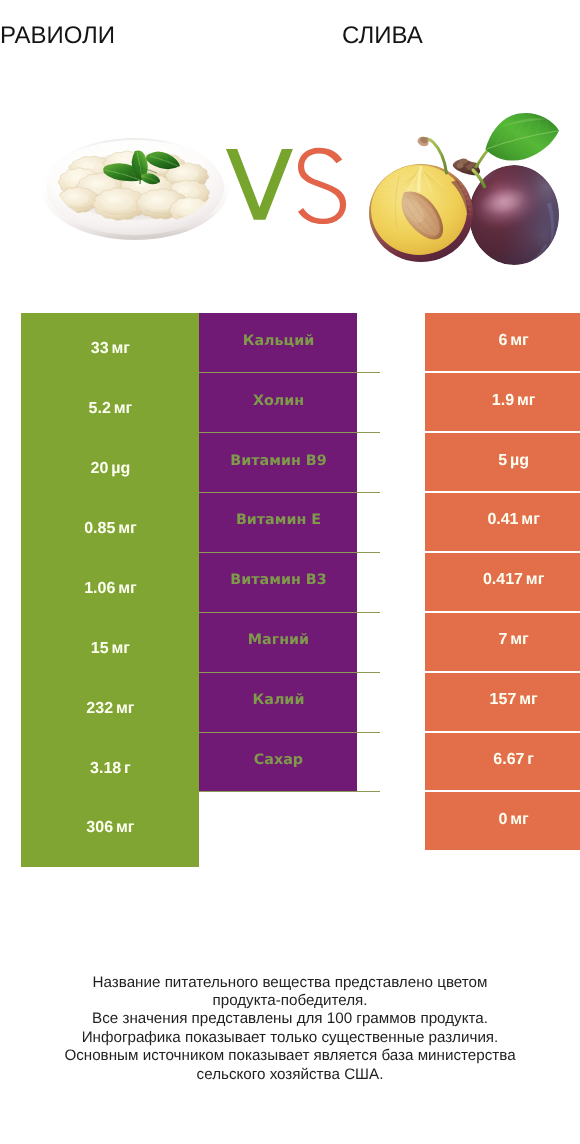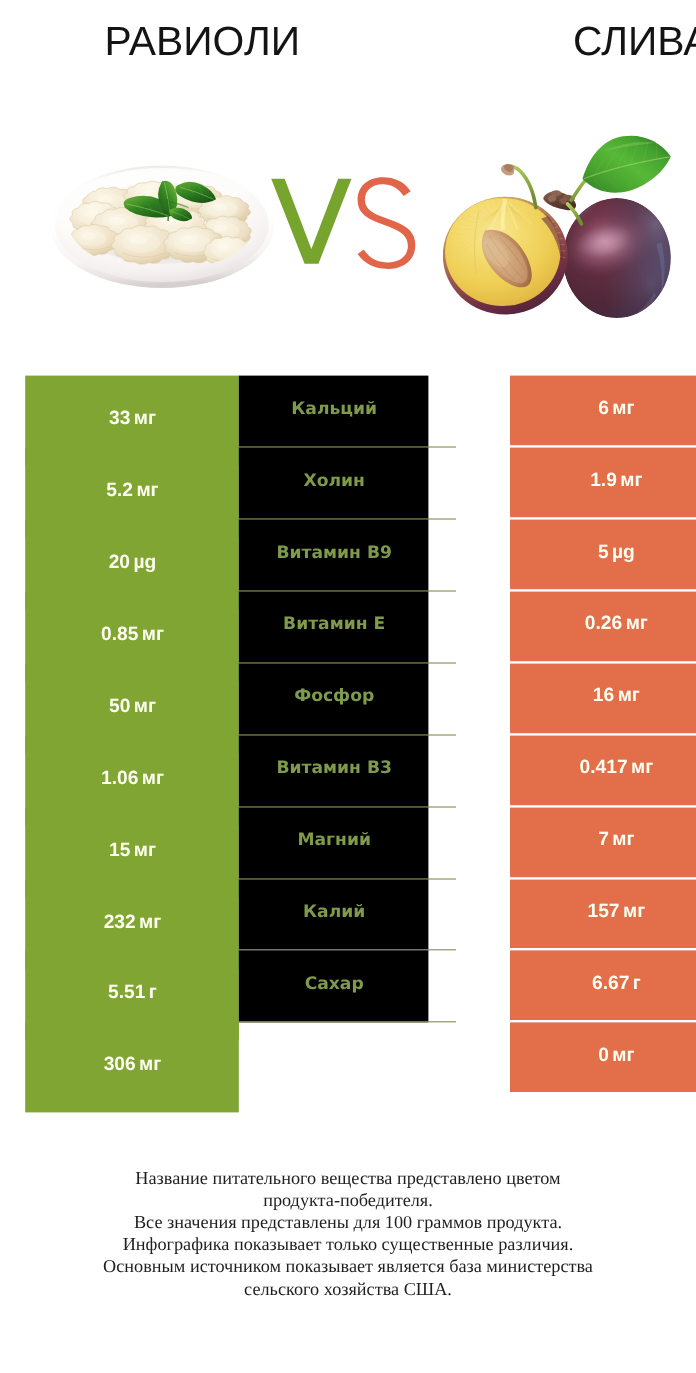--- a/index.html
+++ b/index.html
@@ -3,39 +3,39 @@
 <meta charset="utf-8">
 <style>
   * { box-sizing: border-box; margin:0; padding:0; }
   html,body { width:580px; height:1144px; }
   body { background:#ffffff; font-family:"Liberation Sans", sans-serif;
          overflow:hidden; position:relative;
          -webkit-font-smoothing:antialiased; text-rendering:geometricPrecision; }
 
   
   .hero { position:absolute; left:0; top:0; width:580px; height:300px; }
-  .title { position:absolute; font-size:34px; line-height:27.2px; color:#141414;
-           text-align:right; font-weight:400; }
+  .title { position:absolute; font-size:24px; line-height:27.2px; color:#141414;
+           text-align:left; font-weight:400; }
   .title-left  { left:0;   top:22.1px; width:250px; }
   .title-right { left:342px; top:22.1px; width:250px; }
 
   .vs { position:absolute; left:223.5px; top:144.8px; width:126px; height:82px;
         font-size:0; line-height:0; }
   .vs svg { display:block; }
 
   .hero-img { position:absolute; }
   .img-left  { left:42px;  top:137.5px; width:184px; height:97.5px; }
   .img-right { left:369px; top:104px; width:191px; height:162px; }
 
   
   .table { position:absolute; left:21.3px; top:313.3px; width:536.3px; }
   .row { position:relative; height:59.9px; width:536.3px; }
   .cell { position:absolute; top:0; display:flex; align-items:center; justify-content:center; }
   .cl { left:0;      width:178.2px; height:75px; }
-  .cm { left:178.2px; width:158px; height:59.9px; background:#000000;text-align:center; }
+  .cm { left:178.2px; width:158px; height:59.9px; background:#701a75;text-align:center; }
   .cr { left:358.4px; width:177.9px; height:57.9px;margin-left:45px; }
 
   .bar { position:absolute; left:0; top:0; width:100%; height:100%; }
   .bar-green  { background:#81a533; }
   .bar-orange { background:#e26e4a; }
 
   .val { position:relative; color:#fdfff2; font-size:16px; font-weight:700;
          white-space:nowrap; top:-1.5px; }
   .val .u { font-size:16px; font-weight:700; margin-left:-1.6px; }
 
@@ -43,21 +43,21 @@
          white-space:nowrap; position:relative; top:-2.5px; }
   .lbl-green  { color:#7e9a4a; }
   .lbl-orange { color:#c87a63; }
 
   .mline { position:absolute; left:0; bottom:0; width:180.2px; height:1px; }
   .mline-green  { background:#8b9b55; }
   .mline-orange { background:#cb8d77; }
 
   
   .footer { position:absolute; left:0; top:973.5px; width:580px; text-align:center;
-            font-family:Liberation Serif, serif;
+            font-family:Liberation Sans, sans-serif;
             font-size:15.2px; line-height:18.4px; color:#1f1f1f; font-weight:400; }
   .footer div { white-space:nowrap; }
 </style>
 </head>
 <body>
 
 <div class="hero">
   <div class="title title-left">РАВИОЛИ</div>
   <div class="title title-right">СЛИВА</div>
 
@@ -389,35 +389,21 @@
       <div class="cell cl">
         <div class="bar bar-green"></div>
         <span class="val"><span>0.85</span><span class="u"> мг</span></span>
       </div>
       <div class="cell cm">
         <span class="lbl lbl-green">Витамин E</span>
         <div class="mline mline-green"></div>
       </div>
       <div class="cell cr">
         <div class="bar bar-orange"></div>
-        <span class="val"><span>0.26</span><span class="u"> мг</span></span>
-      </div>
-    </div>
-    <div class="row">
-      <div class="cell cl">
-        <div class="bar bar-green"></div>
-        <span class="val"><span>50</span><span class="u"> мг</span></span>
-      </div>
-      <div class="cell cm">
-        <span class="lbl lbl-green">Фосфор</span>
-        <div class="mline mline-green"></div>
-      </div>
-      <div class="cell cr">
-        <div class="bar bar-orange"></div>
-        <span class="val"><span>16</span><span class="u"> мг</span></span>
+        <span class="val"><span>0.41</span><span class="u"> мг</span></span>
       </div>
     </div>
     <div class="row">
       <div class="cell cl">
         <div class="bar bar-green"></div>
         <span class="val"><span>1.06</span><span class="u"> мг</span></span>
       </div>
       <div class="cell cm">
         <span class="lbl lbl-green">Витамин B3</span>
         <div class="mline mline-green"></div>
@@ -451,21 +437,21 @@
         <div class="mline mline-green"></div>
       </div>
       <div class="cell cr">
         <div class="bar bar-orange"></div>
         <span class="val"><span>157</span><span class="u"> мг</span></span>
       </div>
     </div>
     <div class="row">
       <div class="cell cl">
         <div class="bar bar-green"></div>
-        <span class="val"><span>5.51</span><span class="u"> г</span></span>
+        <span class="val"><span>3.18</span><span class="u"> г</span></span>
       </div>
       <div class="cell cm">
         <span class="lbl lbl-green">Сахар</span>
         <div class="mline mline-green"></div>
       </div>
       <div class="cell cr">
         <div class="bar bar-orange"></div>
         <span class="val"><span>6.67</span><span class="u"> г</span></span>
       </div>
     </div>

